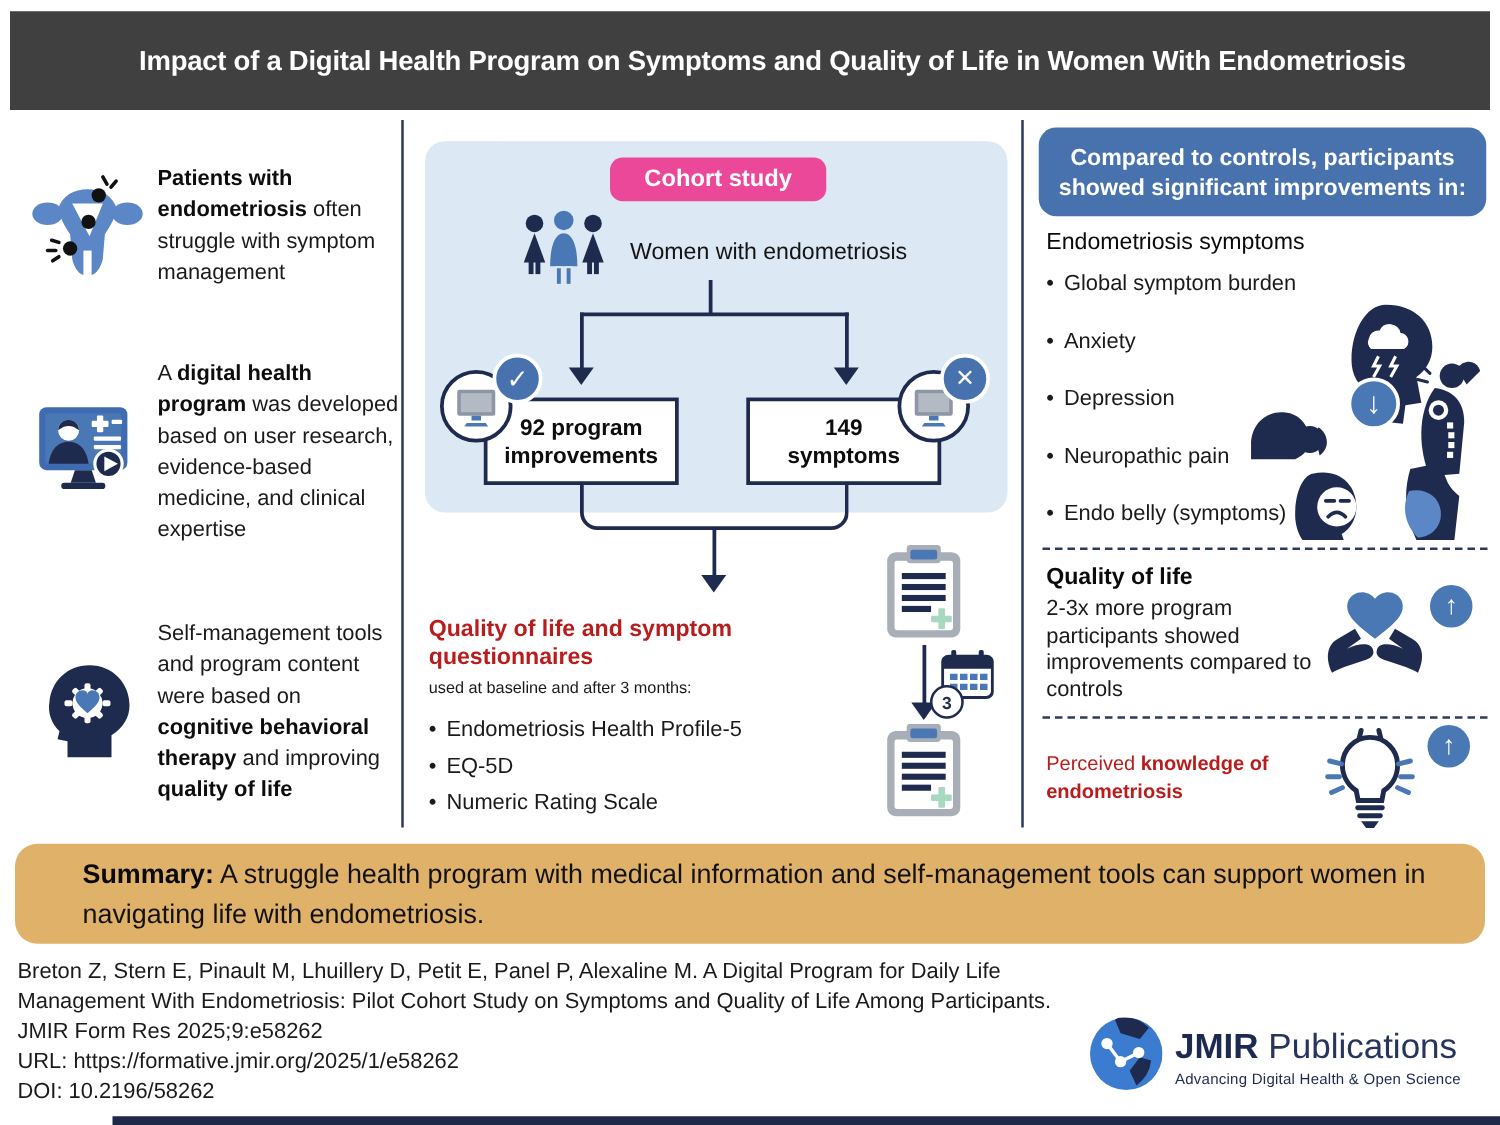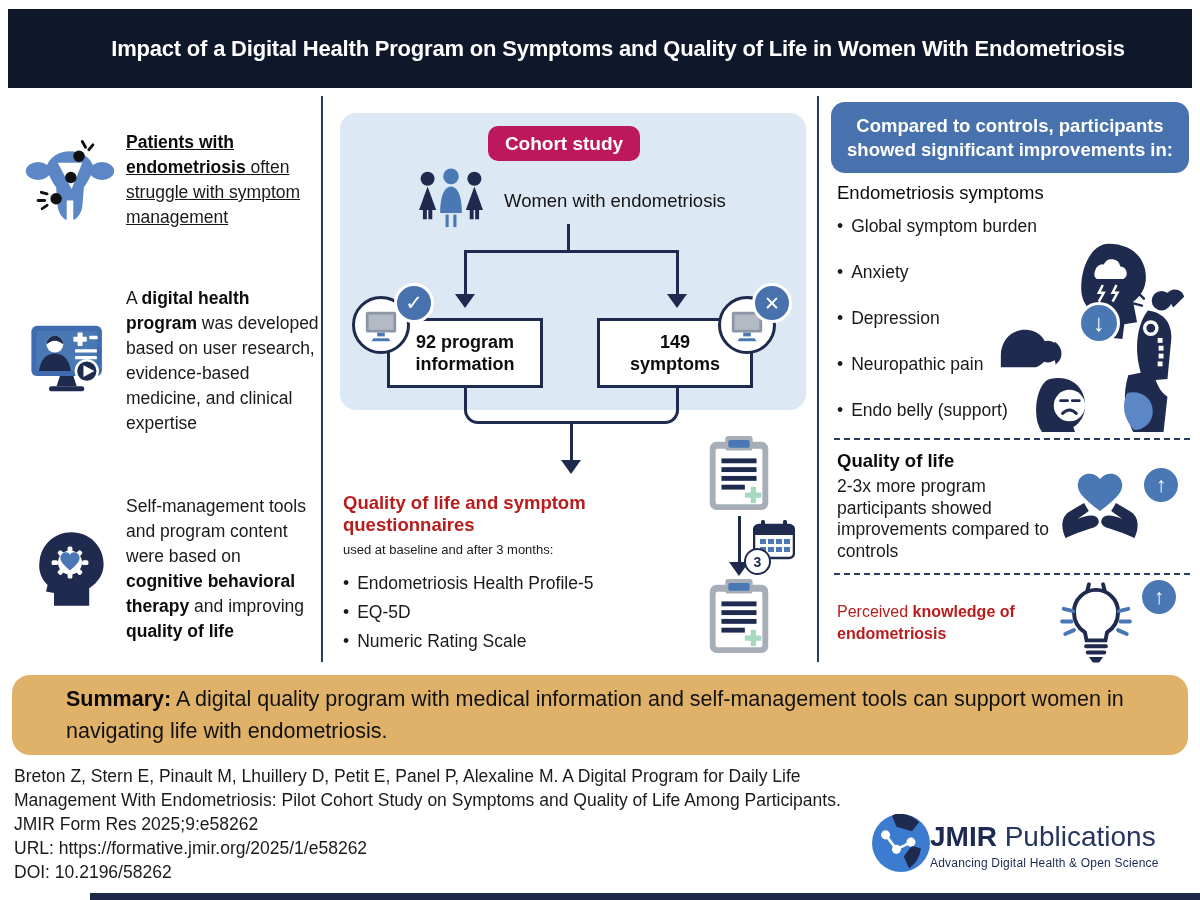--- a/index.html
+++ b/index.html
@@ -2,41 +2,41 @@
 <html><head>
 <meta charset="utf-8">
 <style>
   * { margin:0; padding:0; box-sizing:border-box; }
   html,body { background:#fff; }
   body { font-family:"Liberation Sans","DejaVu Sans",sans-serif; color:#161616; }
   .canvas { position:relative; width:1200px; height:900px; background:#fff; overflow:hidden; }
 
   
   .banner { position:absolute; left:8px; top:9px; width:1184px; height:79px;
-            background:#0f172a; display:flex; align-items:center; justify-content:center;padding-left:36px; }
+            background:#404040; display:flex; align-items:center; justify-content:center;padding-left:36px; }
   .banner h1 { color:#fff; font-size:22px; font-weight:bold; letter-spacing:-0.2px; white-space:nowrap; }
 
   
   .vdiv { position:absolute; top:96px; height:566px; width:2px; background:#2b3a60; }
   #vdiv1 { left:321px; }
   #vdiv2 { left:817px; }
 
   
   .left-row { position:absolute; left:24px; width:296px; display:flex; align-items:center; gap:10px; }
-  #lrow1 { top:130px;text-decoration:underline; }
+  #lrow1 { top:130px; }
   #lrow2 { top:286px; }
   #lrow3 { top:494px; }
   .icon-box { flex:0 0 92px; display:flex; justify-content:center; }
   .body-text { font-size:17.5px; line-height:25px; color:#1a1a1a; width:200px; }
   .body-text b { color:#0d0d0d; }
 
   
   .study-panel { position:absolute; left:340px; top:113px; width:466px; height:297px;
                  background:#dce8f4; border-radius:16px; }
-  .pill { position:absolute; left:488px; top:126px; width:152px; height:35px; background:#be185d;
+  .pill { position:absolute; left:488px; top:126px; width:173px; height:35px; background:#ec4899;
           border-radius:10px; color:#fff; font-weight:bold; font-size:19px;
           display:flex; align-items:center; justify-content:center; }
   #women-icon { position:absolute; left:412px; top:164px; }
   .pop-label { position:absolute; left:504px; top:190px; font-size:18.5px; color:#141414; }
 
   .fline { position:absolute; background:#1e2a4e; }
   #stem-top   { left:567px; top:224px; width:3px; height:28px; }
   #h-bar      { left:464px; top:250px; width:215px; height:3px; }
   #stem-left  { left:464px; top:250px; width:3px; height:46px; }
   #stem-right { left:676px; top:250px; width:3px; height:46px; }
@@ -111,21 +111,21 @@
   #bulb-icon { position:absolute; left:1060px; top:582px; }
 
   
   .summary { position:absolute; left:12px; top:675px; width:1176px; height:80px; background:#e0b269;
              border-radius:18px; display:flex; align-items:center; padding:10px 46px 10px 54px; }
   .summary p { font-size:21.5px; line-height:32px; color:#121212; }
   .summary b { color:#0a0a0a; }
 
   
   .citation { position:absolute; left:14px; top:764px; font-size:17.5px; line-height:24px; color:#1a1a1a; }
-  .logo { position:absolute; left:872px; top:814px; display:flex; align-items:center; }
+  .logo { position:absolute; left:872px; top:814px; display:flex; gap:10px; align-items:center; }
   .logo-text .wordmark { font-size:28px; white-space:nowrap; }
   .logo-text .wordmark b { color:#1c2951; font-weight:bold; }
   .logo-text .wordmark span { color:#27355e; }
   .logo-text .tagline { font-size:12px; color:#1c2951; margin-top:3px; letter-spacing:0.2px; }
 
   .bottom-strip { position:absolute; left:90px; top:893px; width:1110px; height:7px; background:#1e2949; }
 </style>
 </head>
 <body>
 
@@ -233,21 +233,21 @@
 
   <div class="fline" id="stem-top"></div>
   <div class="fline" id="h-bar"></div>
   <div class="fline" id="stem-left"></div>
   <div class="fline" id="stem-right"></div>
   <div class="arrow-down" id="ah-left"></div>
   <div class="arrow-down" id="ah-right"></div>
 
   <div class="group-box" id="box-left">
     <div>92 program</div>
-    <div>information</div>
+    <div>improvements</div>
   </div>
   <div class="group-box" id="box-right">
     <div>149</div>
     <div>symptoms</div>
   </div>
 
   <div class="monitor-circle" id="mc-left">
     <svg width="38" height="38" viewBox="0 0 40 40">
       <rect x="4" y="6" width="32" height="22" rx="2" fill="#8d96a5"></rect>
       <rect x="7" y="9" width="26" height="16" fill="#b3bac4"></rect>
@@ -364,21 +364,21 @@
     <div class="bullet-item">
         <span class="dot">•</span>
         <span>Depression</span>
       </div>
     <div class="bullet-item">
         <span class="dot">•</span>
         <span>Neuropathic pain</span>
       </div>
     <div class="bullet-item">
         <span class="dot">•</span>
-        <span>Endo belly (support)</span>
+        <span>Endo belly (symptoms)</span>
       </div>
   </div>
 
   <div id="cluster">
     <svg width="198" height="196" viewBox="0 0 200 200">
 
       <path d="M118 8 c24 0 38 15 38 34 c0 11 -5 19 -13 25 l4 21 l-13 2 l-2 15 l-28 -3 l2 -21 c-11 -7 -16 -16 -16 -28 c0 -24 12 -45 28 -45 z" fill="#1e2a4e"></path>
       <path d="M104 36 a8 8 0 0 1 9 -7 a9 9 0 0 1 17 2 a7 7 0 0 1 3 13 l-27 0 a7 7 0 0 1 -2 -8 z" fill="#fff"></path>
       <g stroke="#fff" stroke-width="2.5" fill="none">
         <path d="M112 50 l-4 8 h5 l-5 9"></path>
@@ -455,21 +455,21 @@
       </g>
       <g stroke="#1e2a4e" stroke-width="5" stroke-linecap="round" fill="none">
         <path d="M36 3 l-2 8"></path>
           <path d="M54 3 l2 8"></path>
       </g>
     </svg>
   </div>
   <div class="circle-glyph" id="up-circle-2">↑</div>
 
   <div class="summary">
-    <p><b>Summary:</b><span> A digital quality program with medical information and self-management tools can support women in navigating life with endometriosis.</span></p>
+    <p><b>Summary:</b><span> A struggle health program with medical information and self-management tools can support women in navigating life with endometriosis.</span></p>
   </div>
 
   <div class="citation">
     <p>Breton Z, Stern E, Pinault M, Lhuillery D, Petit E, Panel P, Alexaline M. A Digital Program for Daily Life</p>
     <p>Management With Endometriosis: Pilot Cohort Study on Symptoms and Quality of Life Among Participants.</p>
     <p>JMIR Form Res 2025;9:e58262</p>
     <p>URL: https://formative.jmir.org/2025/1/e58262</p>
     <p>DOI: 10.2196/58262</p>
   </div>
 

